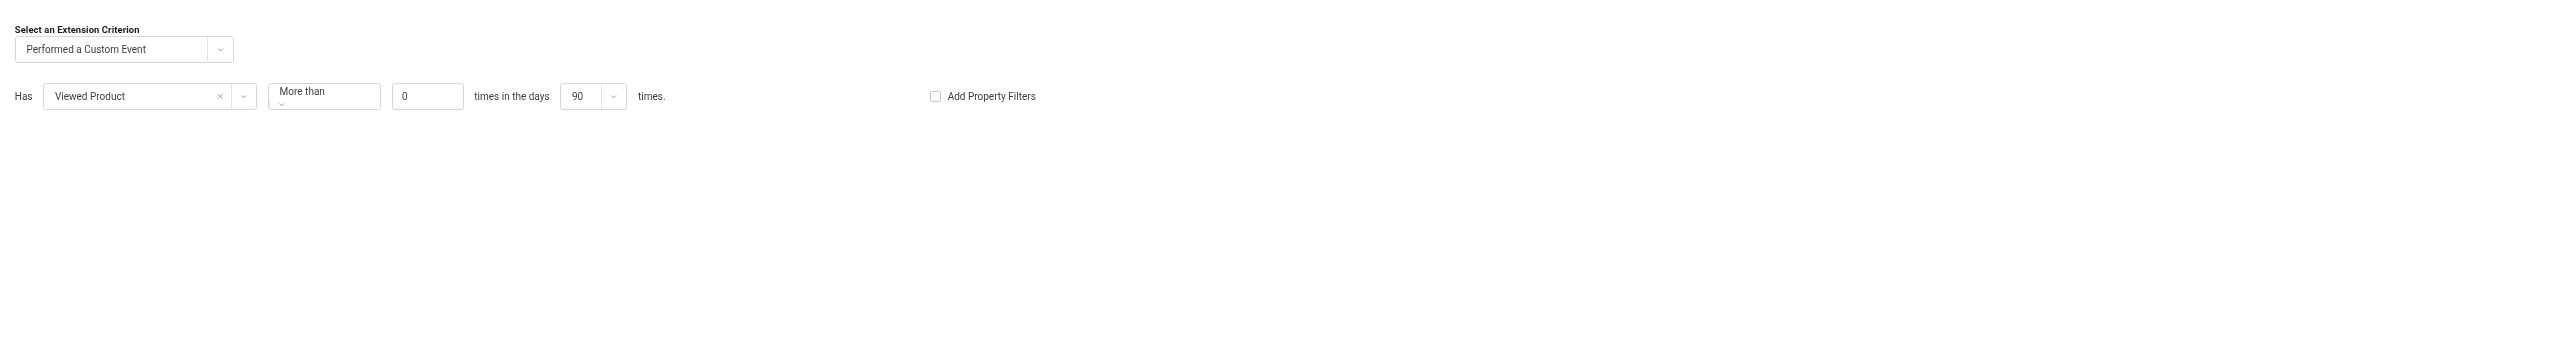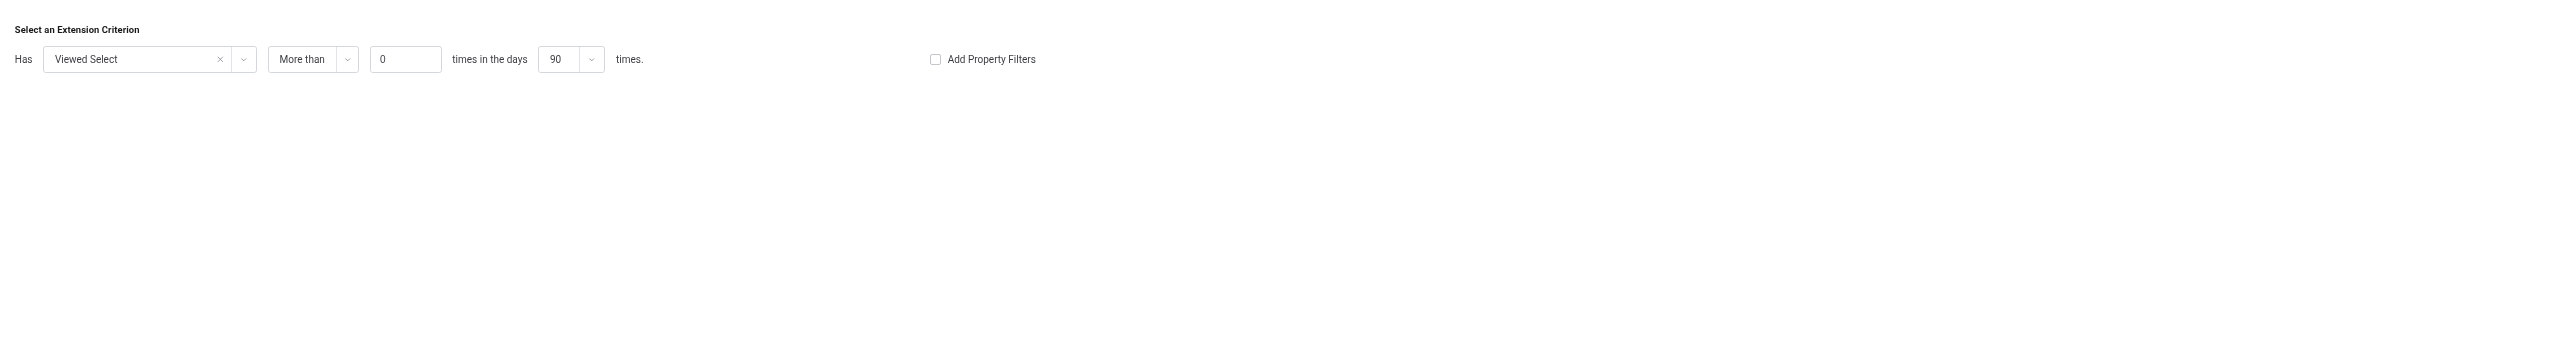--- a/index.html
+++ b/index.html
@@ -11,21 +11,21 @@
       padding: 24px 14.8px;
       width: 2576px;
     }
     .container {
       width: 1021px;
     }
     .section-label {
       font-weight: 700;
       font-size: 9.4px;
       color: #1a1a1a;
-      margin-bottom: 11px;
+      margin-bottom: 1px;
       letter-spacing: 0.1px;
     }
     .select-control {
       display: inline-flex;
       align-items: stretch;
       height: 27px;
       border: 0.7px solid #d4d7db;
       border-radius: 2.7px;
       background: #fff;
       overflow: hidden;
@@ -74,20 +74,21 @@
       padding: 0 9.4px;
       font-size: 10px;
       color: #3a3d42;
       outline: none;
       background: #fff;
     }
     .row {
       display: flex;
       align-items: center;
       gap: 10.7px;
+      margin-top: 20px;
       width: 100%;
     }
     .static-text {
       color: #3a3d42;
       font-size: 10px;
     }
     .spacer {
       flex: 1;
     }
     .checkbox-wrap {
@@ -102,40 +103,48 @@
       height: 11.4px;
       border: 0.7px solid #c3c6cb;
       border-radius: 2px;
       background: #fff;
     }
     
     .criterion-select { width: 219px; }
     .criterion-select .select-value { flex: 1; }
     .event-select { width: 214px; }
     .event-select .select-value { flex: 1; }
-    .comparator-select { width: 91px; }
+    .comparator-select { width: 113px; flex-direction: column; }
     .comparator-select .select-value { flex: 1; }
     .count-input { width: 72px; }
     .days-select { width: 67px; }
     .days-select .select-value { flex: 1; }
   </style>
 </head>
 <body>
 
 <div class="container">
 
   <div class="section-label">Select an Extension Criterion</div>
 
+  <div class="select-control criterion-select">
+    <div class="select-value">Performed a Custom Event</div>
+    <div class="dropdown-zone">
+      <svg class="chevron-svg" viewBox="0 0 24 24">
+        <polyline points="6 9 12 15 18 9"></polyline>
+      </svg>
+    </div>
+  </div>
 
   <div class="row">
 
     <span class="static-text">Has</span>
 
     <div class="select-control event-select">
-      <div class="select-value">Viewed Select</div>
+      <div class="select-value">Viewed Product</div>
       <div class="clear-zone">
         <svg class="x-svg" viewBox="0 0 24 24">
           <line x1="5" y1="5" x2="19" y2="19"></line>
           <line x1="19" y1="5" x2="5" y2="19"></line>
         </svg>
       </div>
       <div class="dropdown-zone">
         <svg class="chevron-svg" viewBox="0 0 24 24">
           <polyline points="6 9 12 15 18 9"></polyline>
         </svg>

